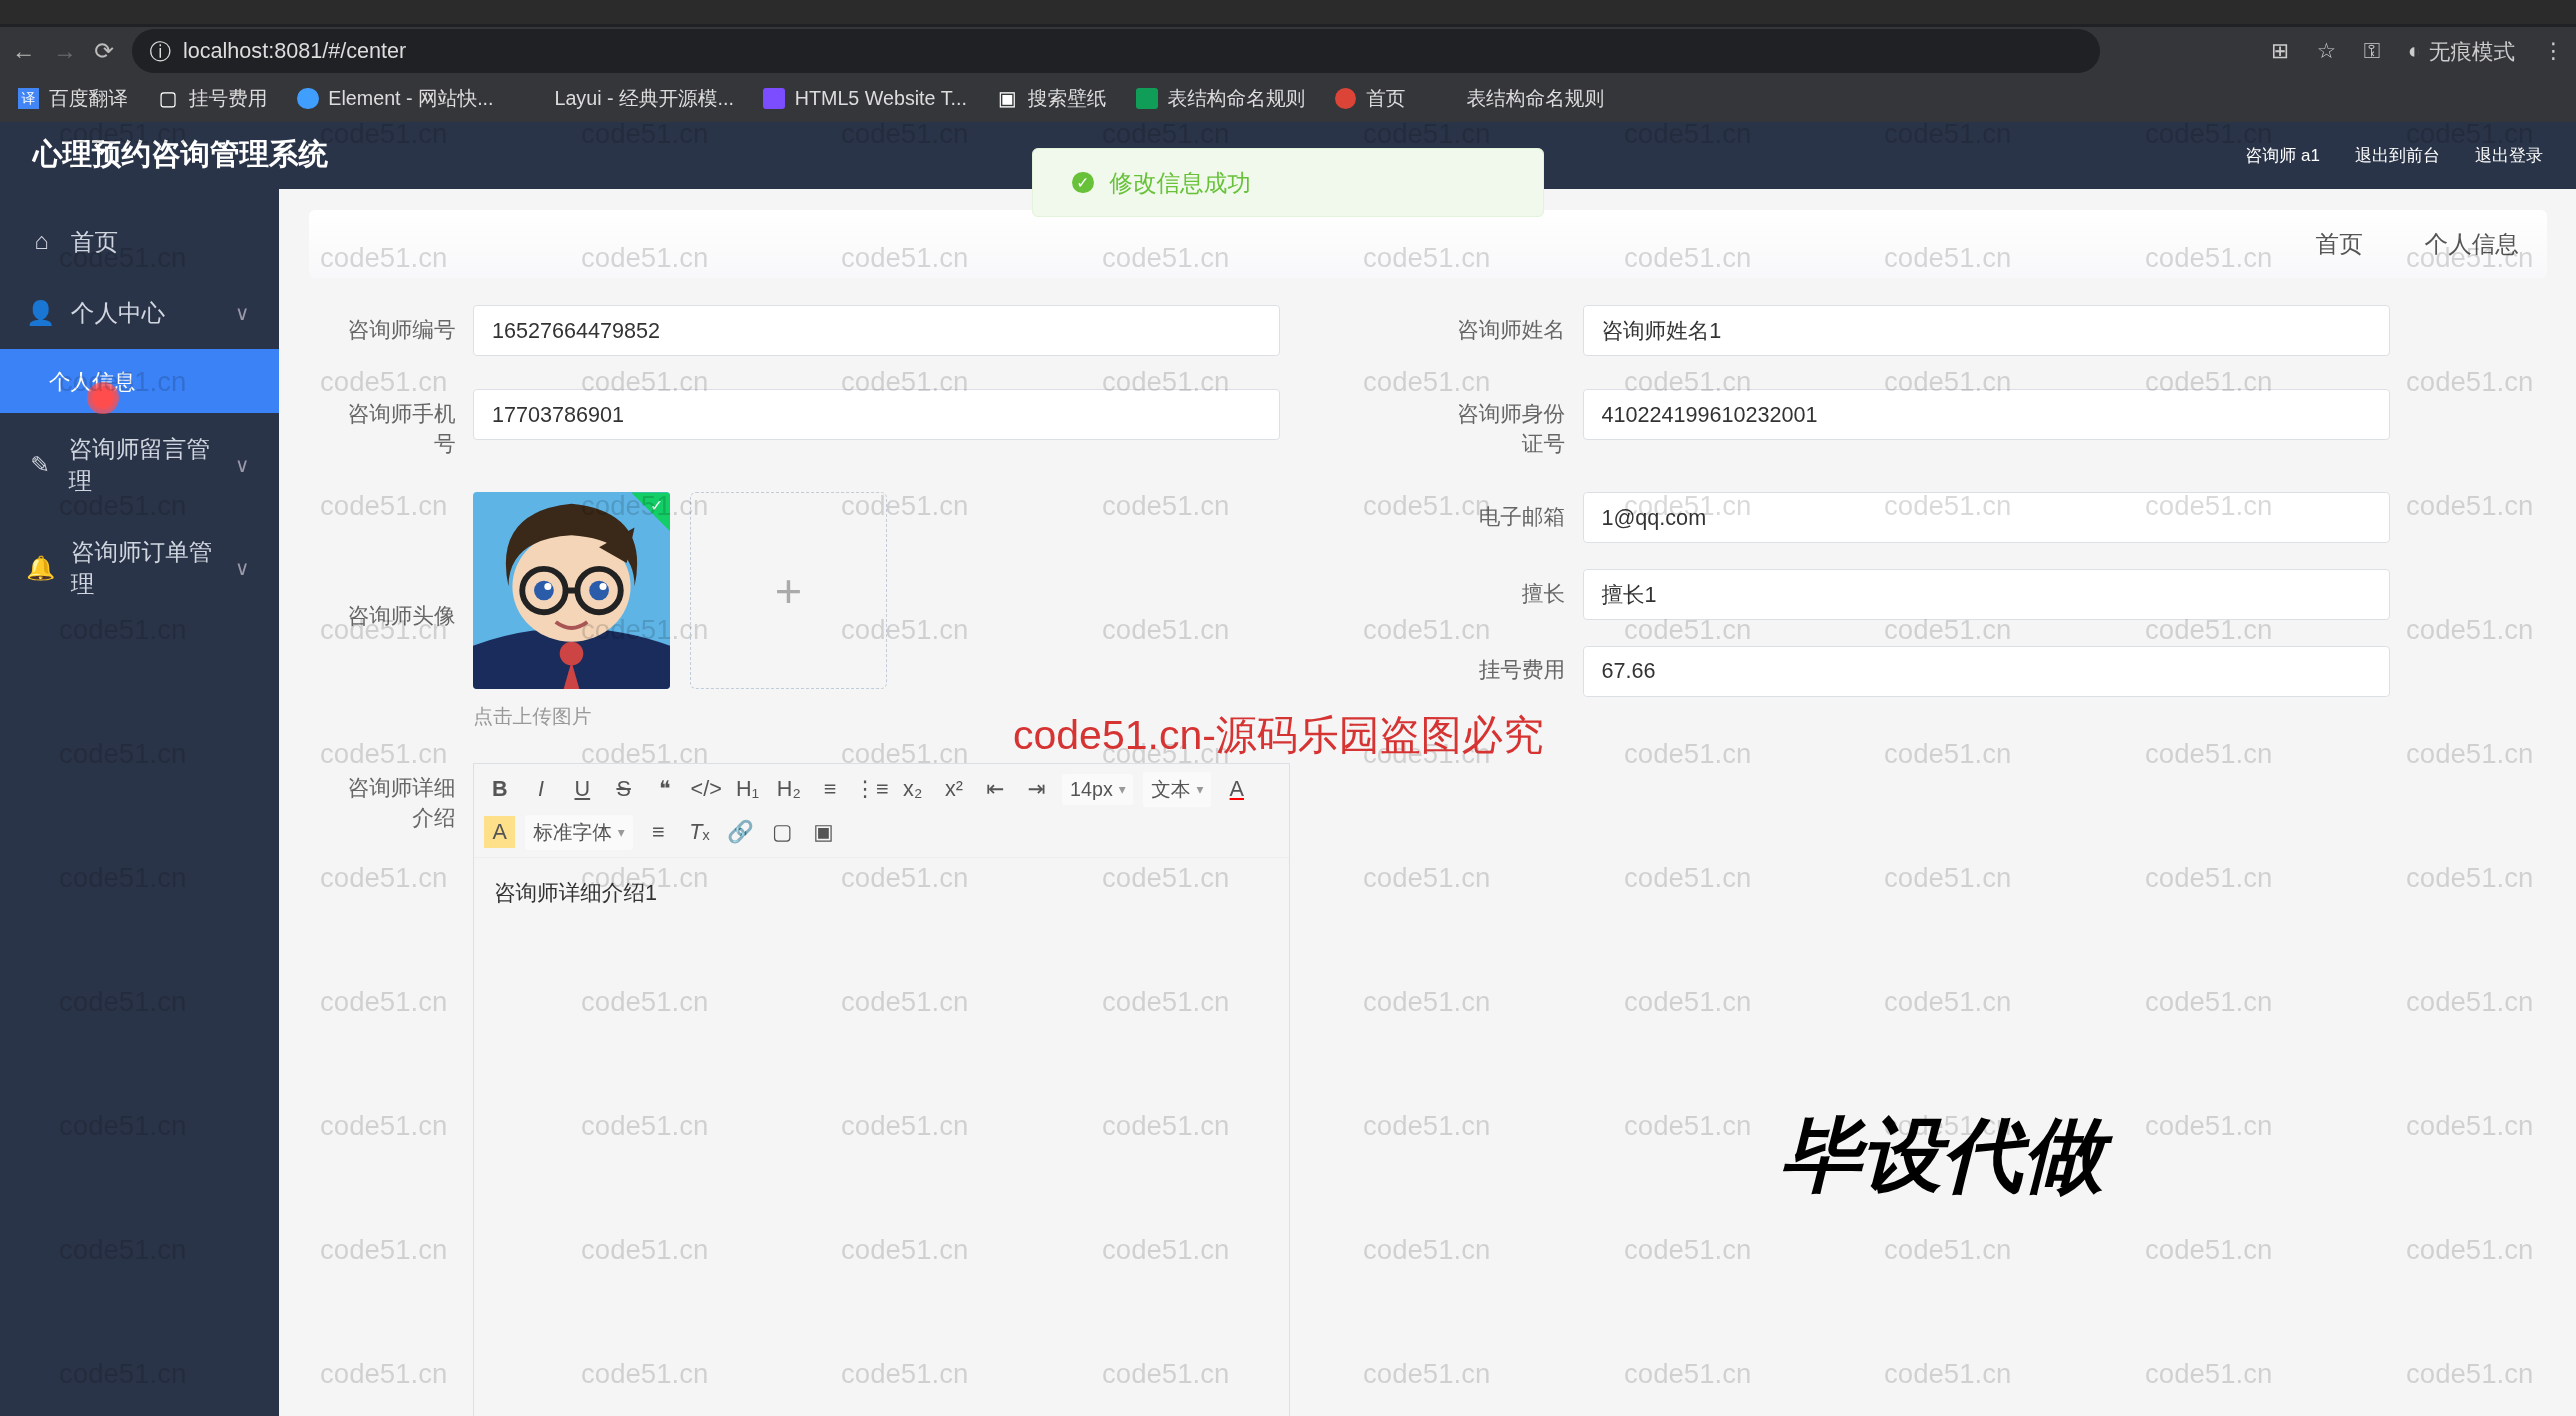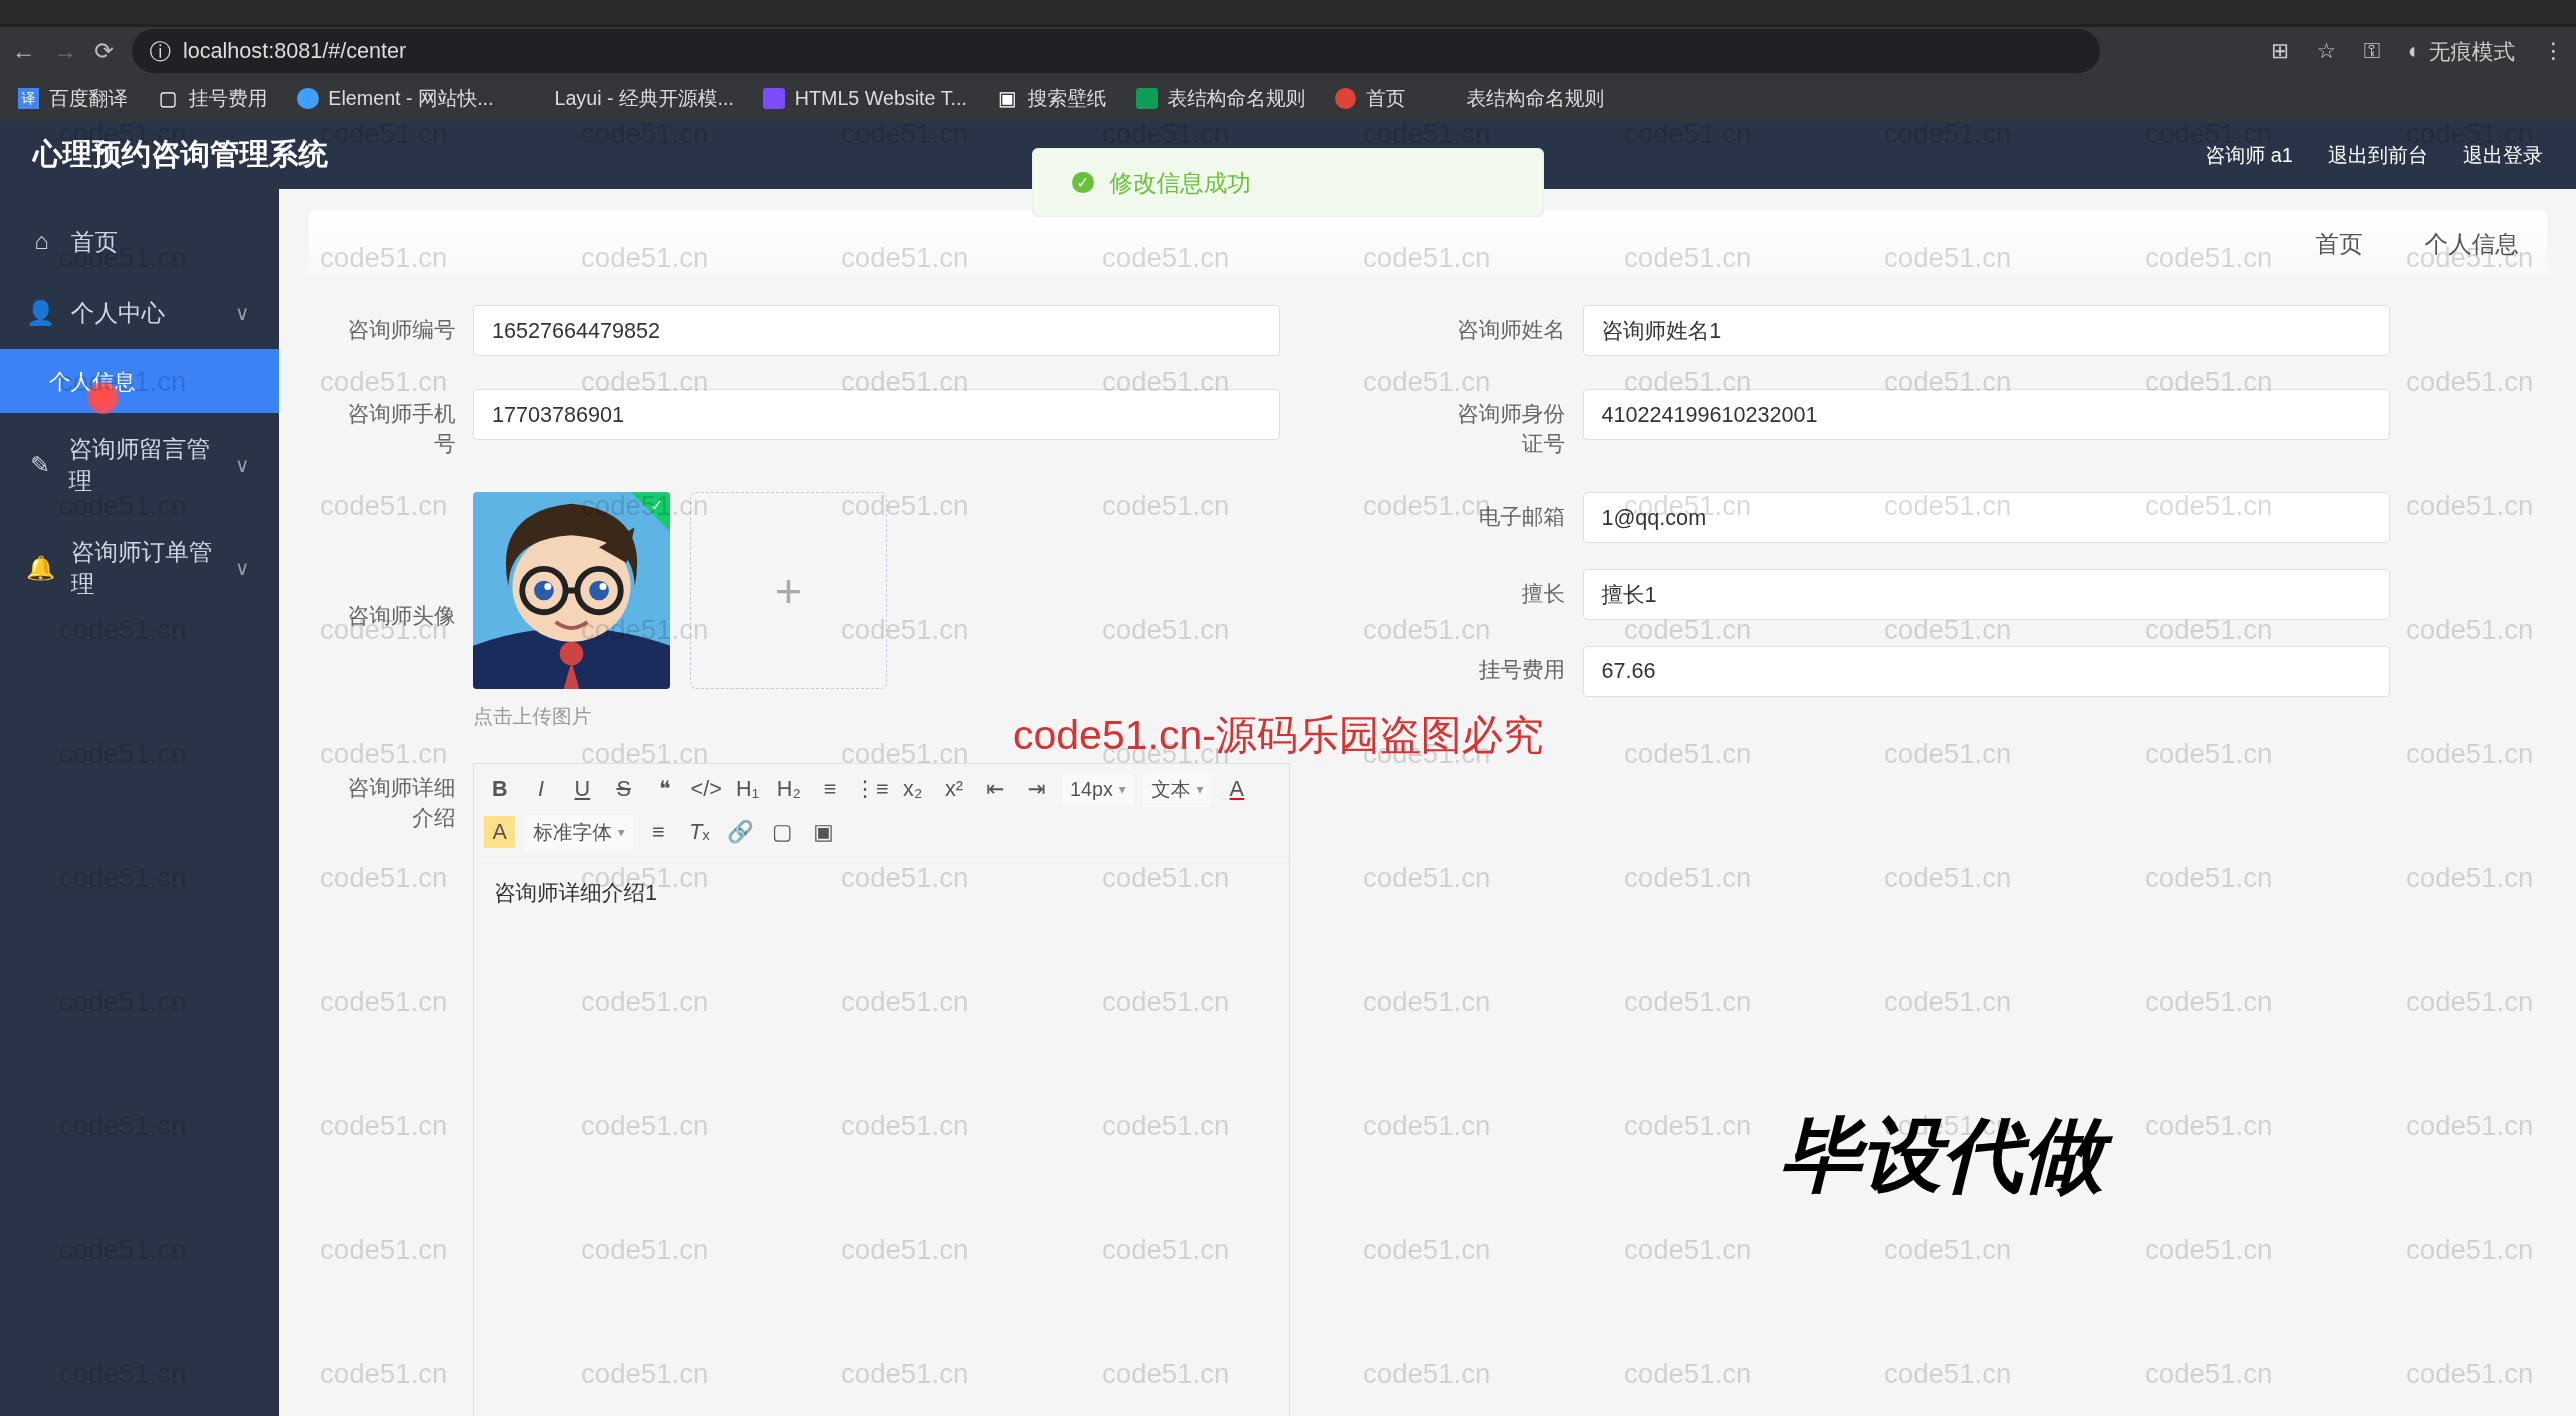--- a/index.html
+++ b/index.html
@@ -17,21 +17,21 @@
     .addr-url { background: #202124; flex: 0 0 auto; width: 1968px; border-radius: 27.6px; padding: 7.9px 17.7px; color: #ddd; font-size: 21.6px; display: flex; align-items: center; gap: 11.8px; }
     .addr-right { margin-left: auto; display: flex; gap: 27.6px; color: #ccc; font-size: 21.6px; align-items: center; }
     .incognito { display: flex; align-items: center; gap: 7.9px; }
 
     .bookmarks-bar { background: #35363a; height: 46px; display: flex; align-items: center; padding: 0 17.7px; gap: 29.5px; }
     .bookmark { display: flex; align-items: center; gap: 9.8px; color: #ddd; font-size: 19.7px; cursor: pointer; }
     .bookmark .bk-icon { width: 21.6px; height: 21.6px; display: inline-flex; align-items: center; justify-content: center; }
 
     .app-header { background: #2a3448; height: 67px; display: flex; align-items: center; padding: 0 33px; color: #fff; }
     .app-title { font-size: 29.5px; font-weight: 600; }
-    .header-right { margin-left: auto; display: flex; gap: 35px; font-size: 20px; }
+    .header-right { margin-left: auto; display: flex; gap: 35px; font-size: 17px; }
     .header-right span { cursor: pointer; }
 
     .shell { display: flex; height: calc(100% - 189px); position: relative; }
     .sidebar { width: 279px; background: #2a3448; color: #d0d6e0; display: flex; flex-direction: column; font-size: 23.6px; padding-top: 17.7px; }
     .side-item { display: flex; align-items: center; gap: 17.7px; padding: 19.7px 29.5px; cursor: pointer; position: relative; }
     .side-item .chev { margin-left: auto; font-size: 19.7px; color: #99a; }
     .side-sub { padding: 17.7px 49px; font-size: 21.6px; cursor: pointer; }
     .side-sub.active { background: #3b82f6; color: #fff; position: relative; }
     .click-marker { position: absolute; width: 31.5px; height: 31.5px; border-radius: 50%; background: radial-gradient(circle, #ff4d4d 40%, rgba(255,80,80,0.3) 100%); left: 87px; top: 33px; }
     .side-ico { width: 23.6px; display: inline-flex; justify-content: center; }

